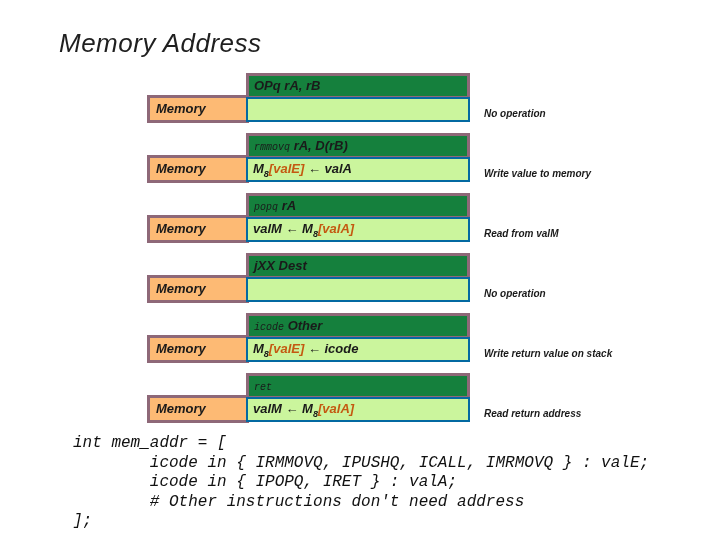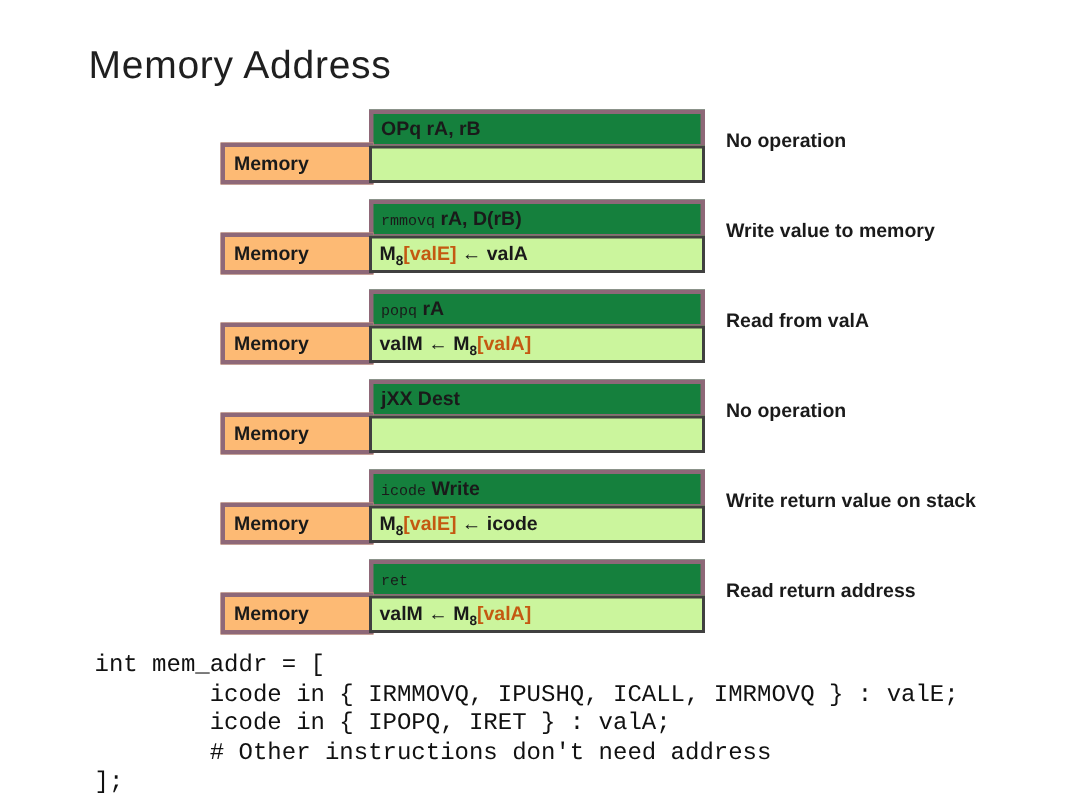--- a/index.html
+++ b/index.html
@@ -4,20 +4,21 @@
 <style>
   html, body { margin: 0; padding: 0; background: #ffffff; }
   .slide {
     position: relative;
     width: 719px;
     height: 539px;
     background: #ffffff;
     overflow: hidden;
     font-family: "Liberation Sans", sans-serif;
     color: #1a1a1a;
+    font-style: italic;
   }
   .title {
     position: absolute;
     left: 59px;
     top: 28px;
     font-size: 26px;
     font-weight: 400;
     color: #1f1f1f;
     letter-spacing: 0.5px;
   }
@@ -59,41 +60,41 @@
     font-weight: 700;
     line-height: 22px;
     z-index: 2;
   }
   .cell {
     position: absolute;
     left: 246px; top: 24px;
     width: 224px; height: 25px;
     box-sizing: border-box;
     background: var(--green, #cbf59d);
-    border: 2px solid #404040;
+    border: 2px solid #0369a1;
     padding-left: 5px;
     font-size: 13px;
     font-weight: 700;
     line-height: 20px;
     white-space: pre;
     z-index: 3;
   }
   .cell .hl { color: var(--orange, #c45911); }
   .cell sub { font-size: 9px; }
   .desc {
     position: absolute;
-    left: 484px; top: 8px;
-    font-size: 13px;
+    left: 484px; top: 28px;
+    font-size: 10px;
     font-weight: 700;
     line-height: 25px;
     white-space: nowrap;
   }
   .code {
     position: absolute;
-    left: 63px; top: 434px;
+    left: 73px; top: 434px;
     margin: 0;
     font-family: "Liberation Mono", monospace;
     font-size: 16px;
     line-height: 19.5px;
     color: #111111;
     white-space: pre;
   }
 </style>
 </head>
 <body>
@@ -112,32 +113,32 @@
     <div class="hdr"><span class="mono">rmmovq</span><span> rA, D(rB)</span></div>
     <div class="mem">Memory</div>
     <div class="cell"><span>M</span><sub>8</sub><span class="hl">[valE]</span><span> ← valA</span></div>
     <div class="desc">Write value to memory</div>
   </div>
 
   <div class="block b2">
     <div class="hdr"><span class="mono">popq</span><span> rA</span></div>
     <div class="mem">Memory</div>
     <div class="cell"><span>valM ← M</span><sub>8</sub><span class="hl">[valA]</span></div>
-    <div class="desc">Read from valA</div>
+    <div class="desc">Read from valM</div>
   </div>
 
   <div class="block b3">
     <div class="hdr"><span class="mono"></span><span>jXX Dest</span></div>
     <div class="mem">Memory</div>
     <div class="cell"></div>
     <div class="desc">No operation</div>
   </div>
 
   <div class="block b4">
-    <div class="hdr"><span class="mono">icode</span><span> Write</span></div>
+    <div class="hdr"><span class="mono">icode</span><span> Other</span></div>
     <div class="mem">Memory</div>
     <div class="cell"><span>M</span><sub>8</sub><span class="hl">[valE]</span><span> ← icode</span></div>
     <div class="desc">Write return value on stack</div>
   </div>
 
   <div class="block b5">
     <div class="hdr"><span class="mono">ret</span><span></span></div>
     <div class="mem">Memory</div>
     <div class="cell"><span>valM ← M</span><sub>8</sub><span class="hl">[valA]</span></div>
     <div class="desc">Read return address</div>

